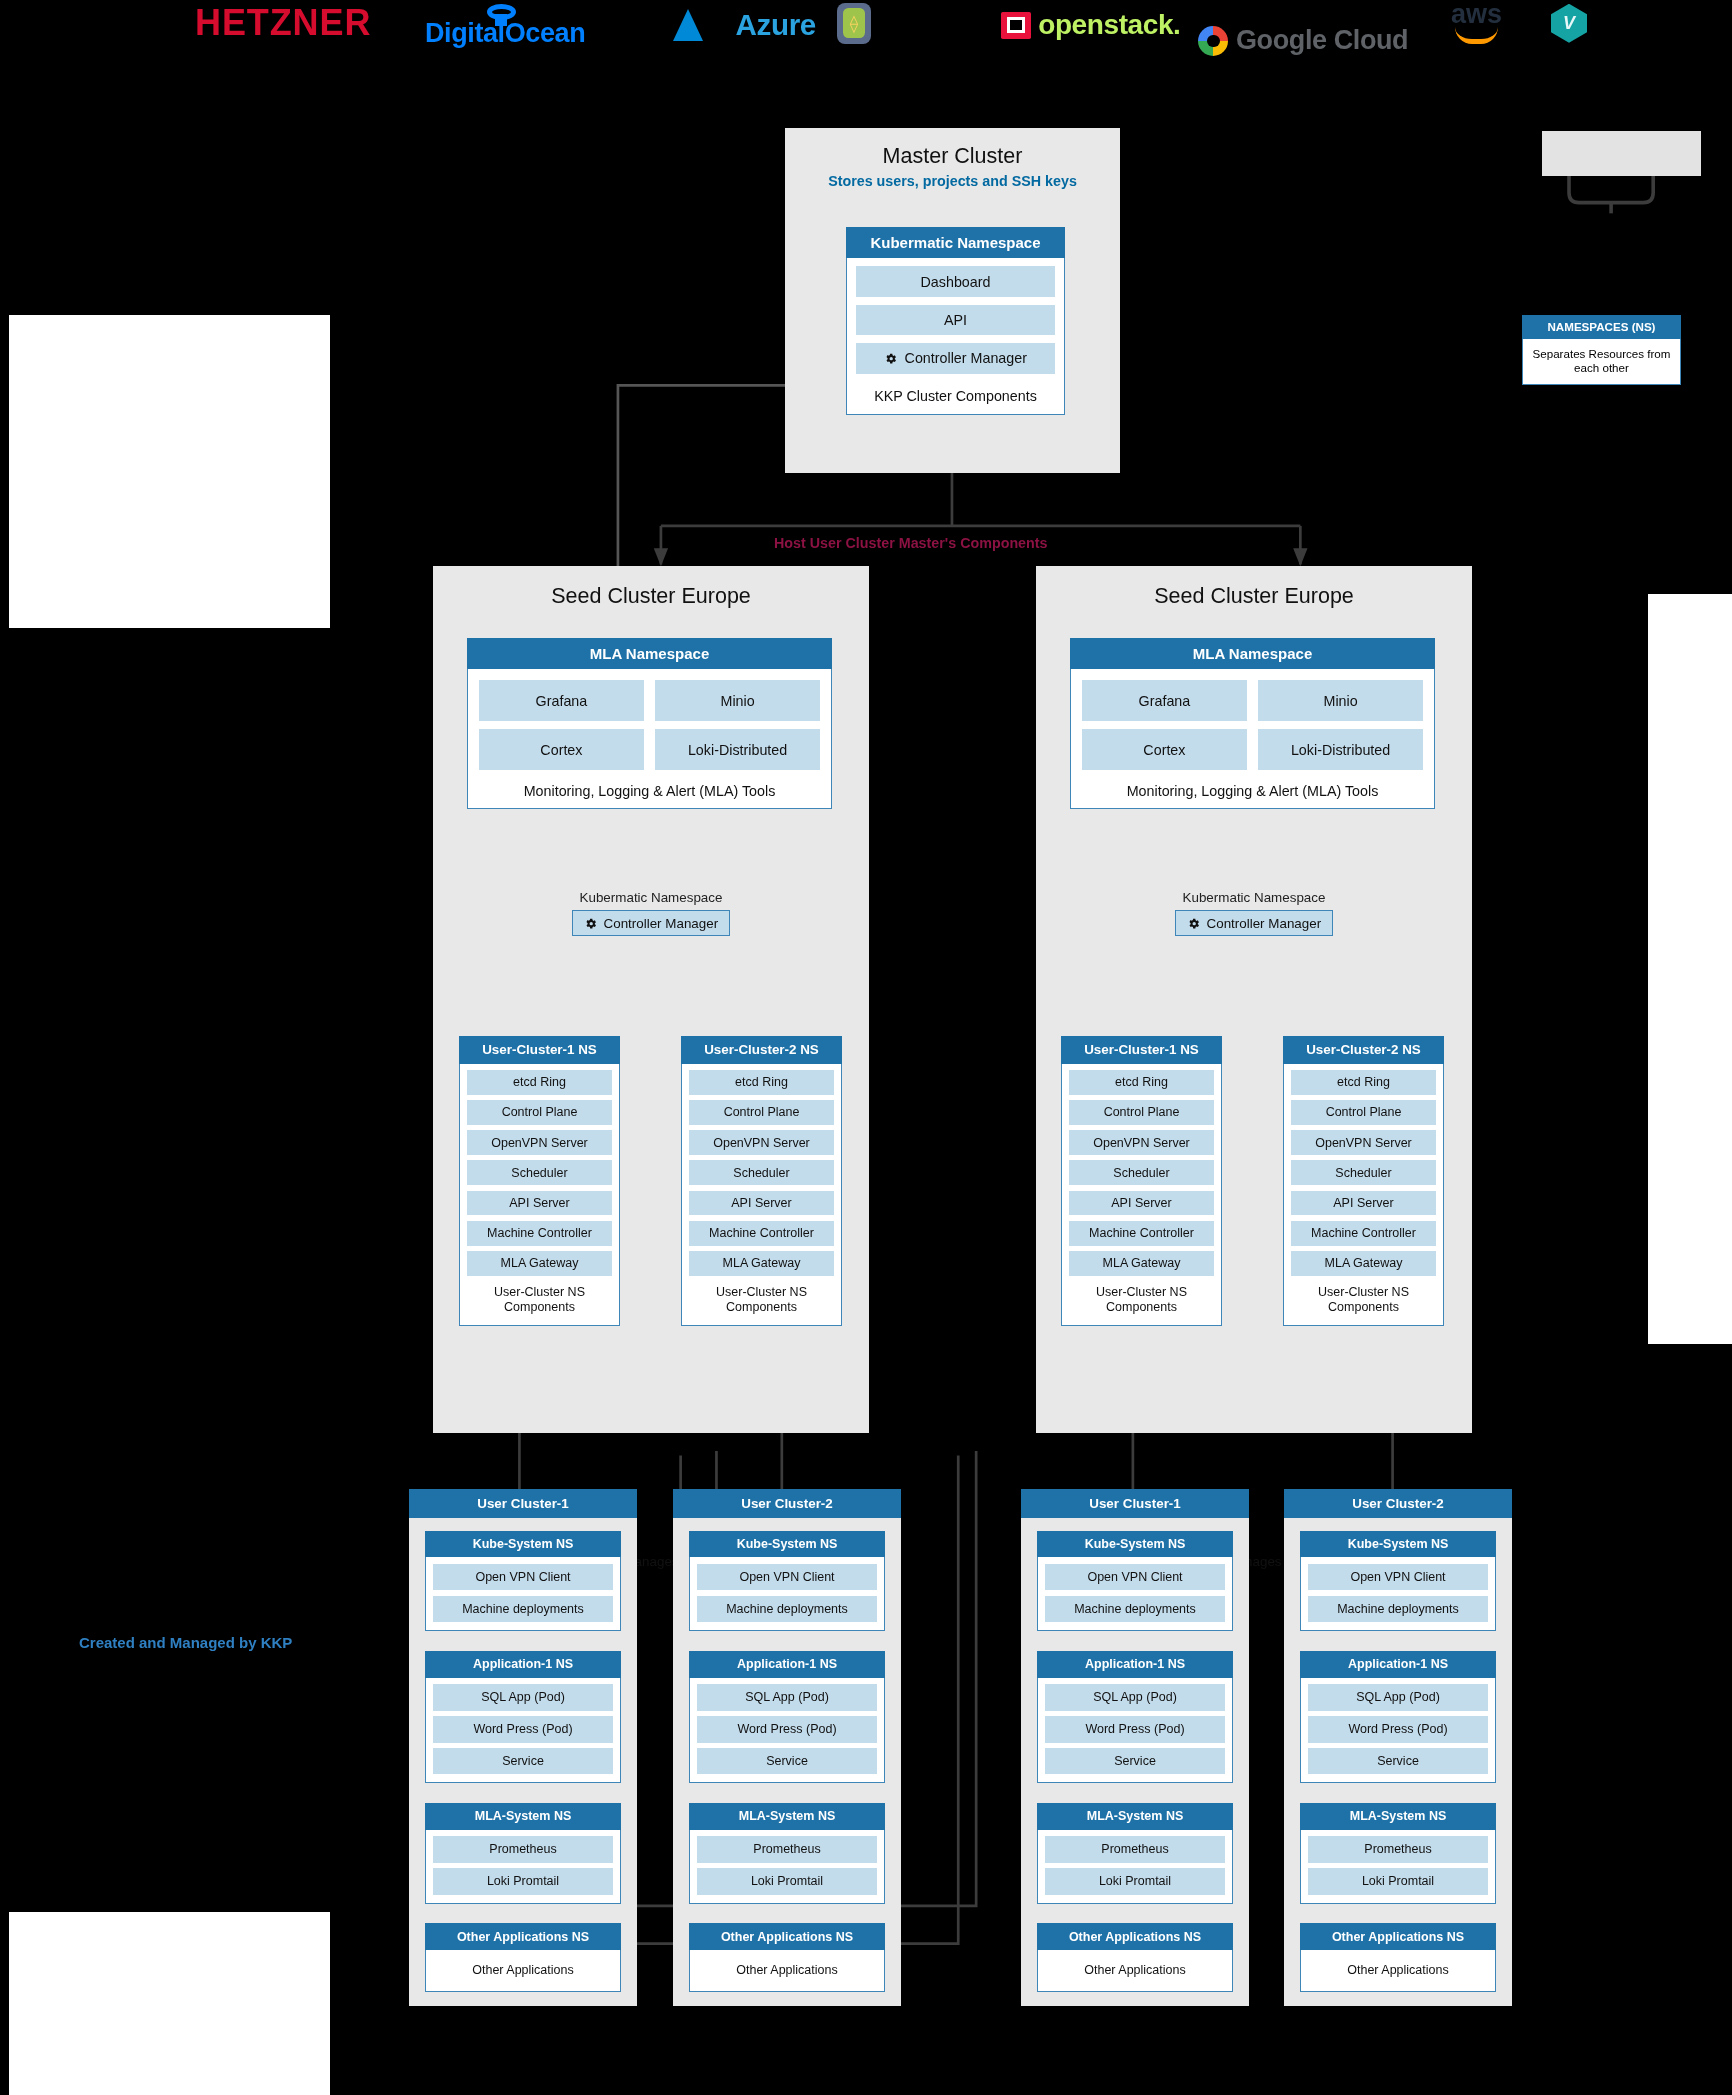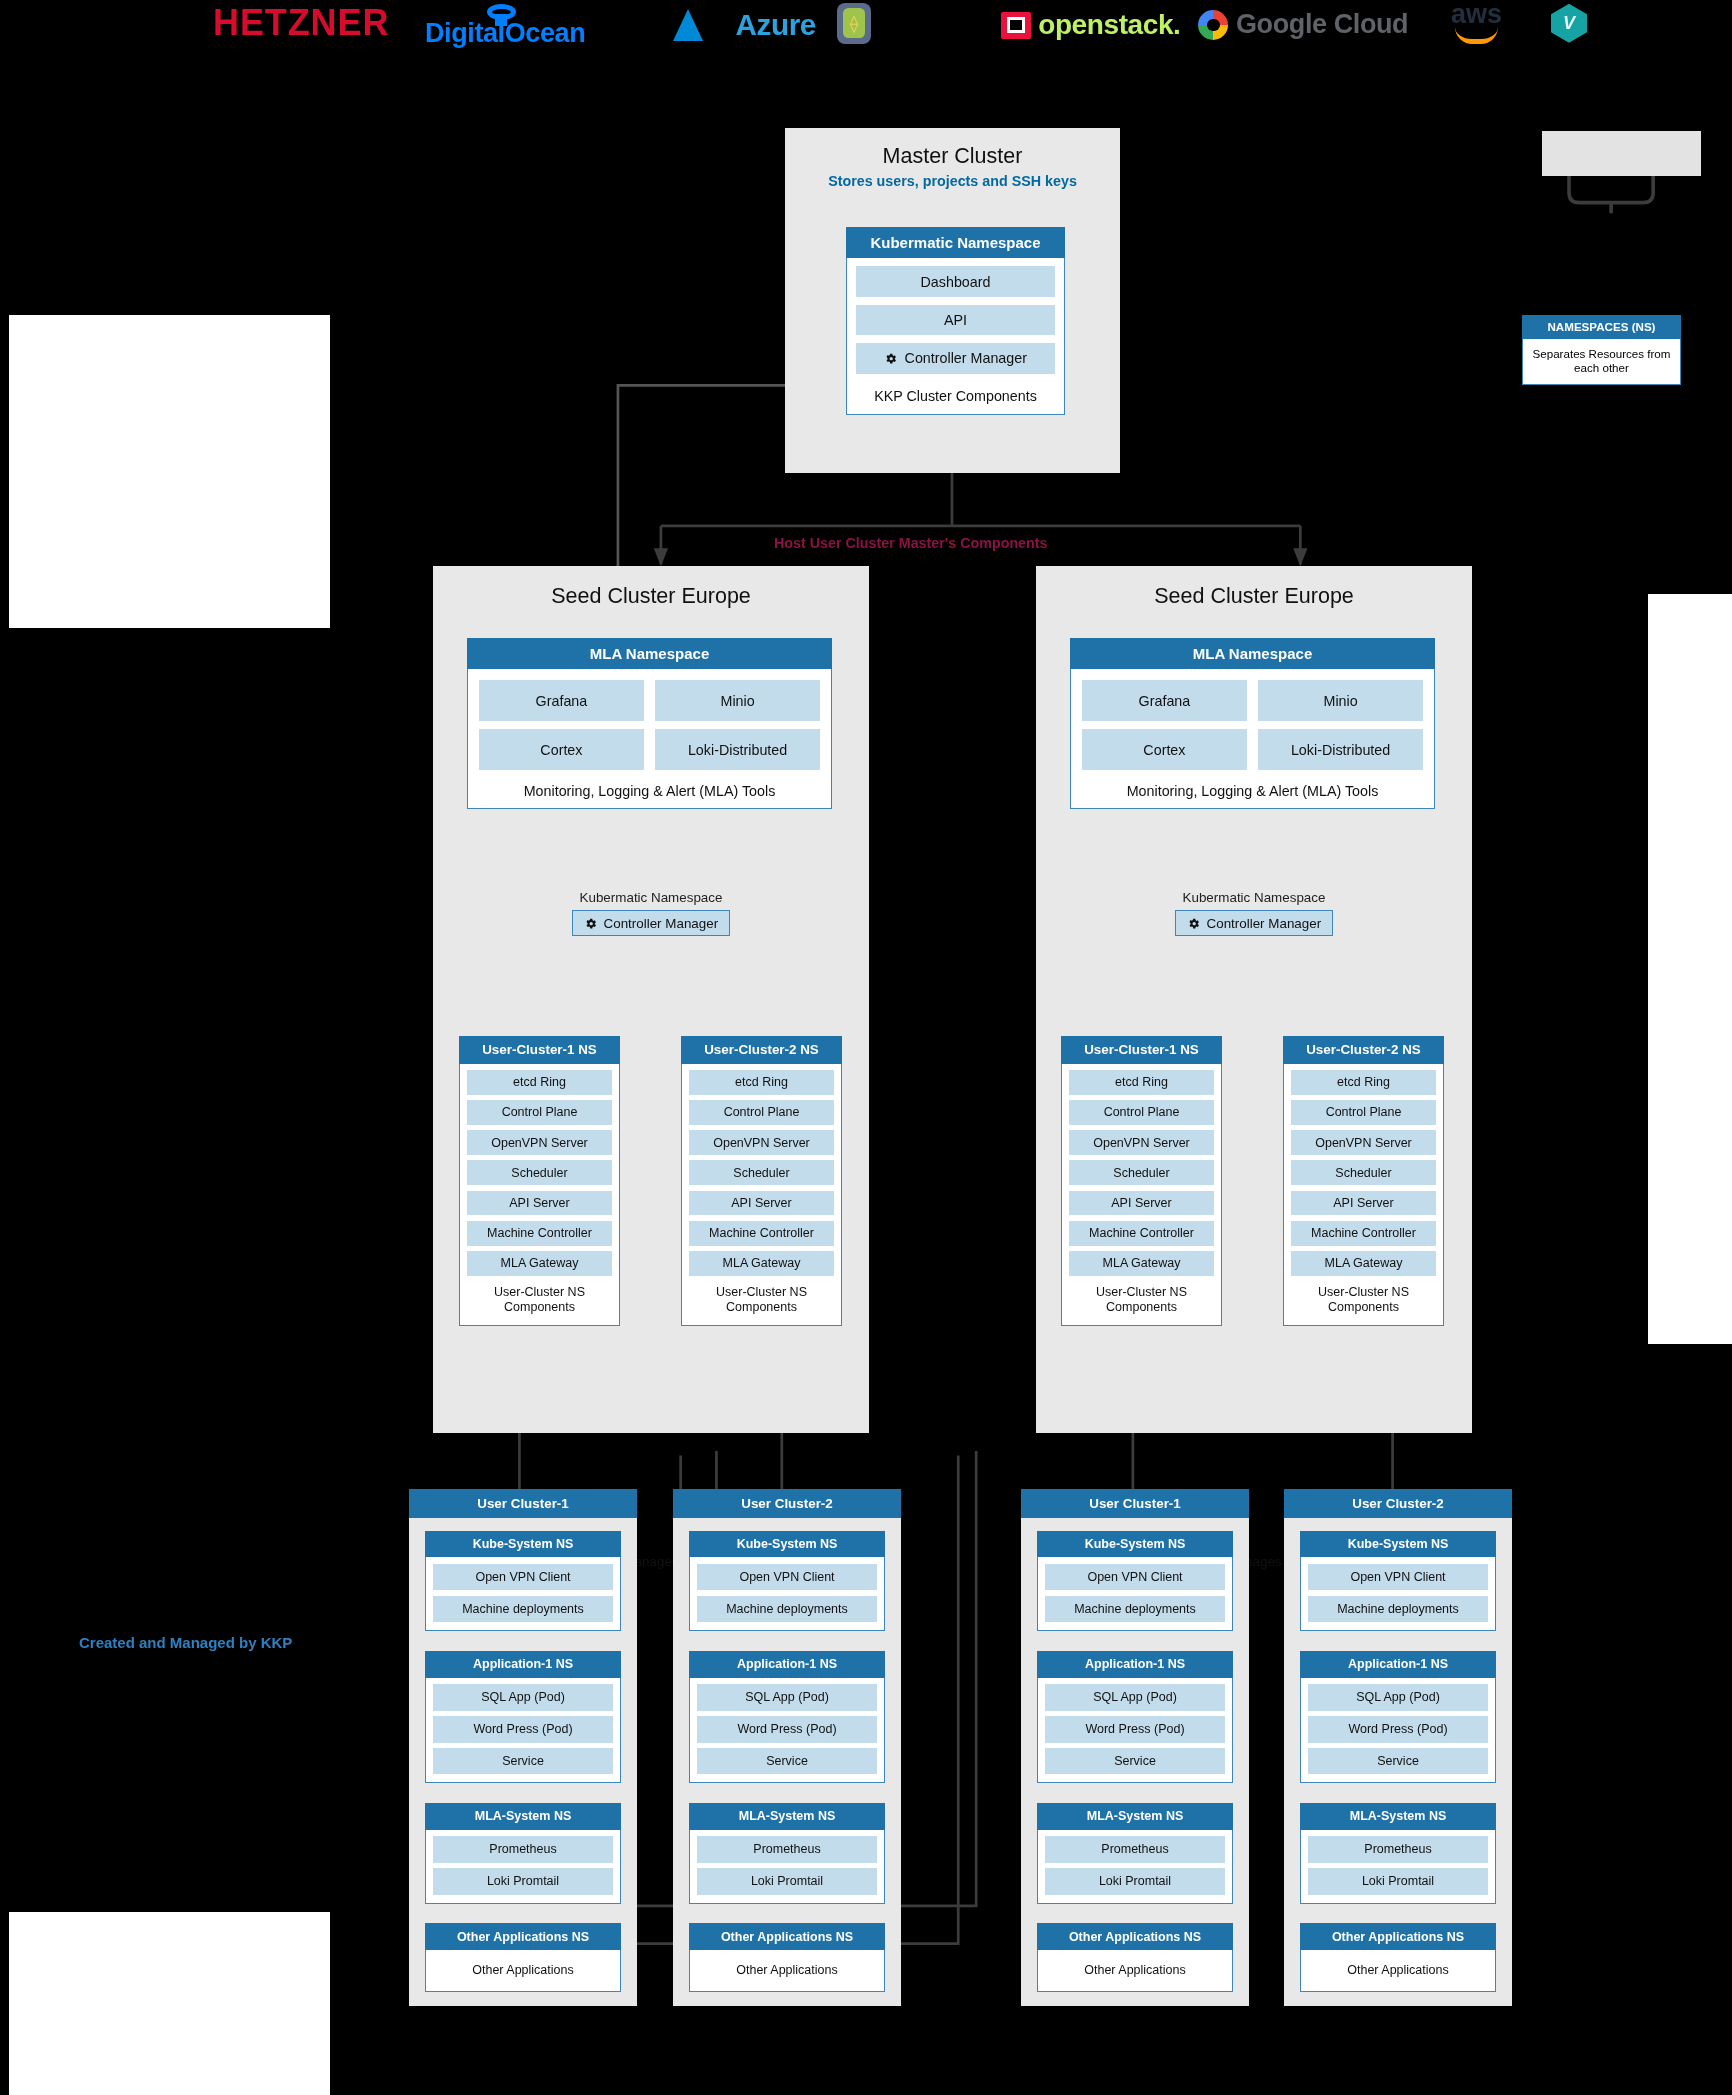--- a/index.html
+++ b/index.html
@@ -10,21 +10,21 @@
   }
   
   .wpatch{position:absolute;background:#ffffff;}
 
   
   #logo-strip{position:absolute;left:0;top:0;width:1732px;height:52px;display:flex;align-items:center;}
   .logo{position:absolute;display:flex;align-items:center;height:43px;}
   .logo-text{font-weight:bold;letter-spacing:-0.4px;line-height:1;}
 
   
-  .hetzner{color:#d50c2d;font-size:36px;font-weight:bold;letter-spacing:0.9px;margin-left:18px;}
+  .hetzner{color:#d50c2d;font-size:36px;font-weight:bold;letter-spacing:0.9px;}
   
   .do-mark{width:29px;height:29px;position:relative;margin-right:6.3px;}
   .do-mark::before{content:"";position:absolute;inset:0;border:5.4px solid #0080ff;border-radius:50%;}
   .do-mark::after{content:"";position:absolute;left:8px;bottom:-6.3px;width:11.6px;height:11.6px;background:#0080ff;}
   .do-text{color:#0080ff;font-size:27px;font-weight:bold;}
   
   .az-mark{width:0;height:0;border-left:15px solid transparent;border-right:15px solid transparent;border-bottom:32px solid #0089d6;margin-right:3.6px;}
   .az-text{color:#2aa3e0;font-size:29.6px;margin-left:29px;}
   
   .kv{width:34px;height:41px;border-radius:8px;background:#5b6b8c;display:flex;align-items:center;justify-content:center;}
@@ -106,21 +106,21 @@
     <span class="kv">
         <span class="kv-in">⟠</span>
       </span>
   </div>
 
   <div class="logo" style="left:1001px;top:3.6px;">
     <span class="os-mark"></span>
     <span class="logo-text os-text">openstack.</span>
   </div>
 
-  <div class="logo" style="left:1198px;top:3px;">
+  <div class="logo" style="left:1198px;top:19px;">
     <span class="gc-mark"></span>
     <span class="logo-text gc-text">Google Cloud</span>
   </div>
 
   <div class="logo" style="left:1451px;top:1.8px;">
     <span class="aws-box">
       <span class="aws-text">aws</span>
       <span class="aws-smile"></span>
     </span>
   </div>

